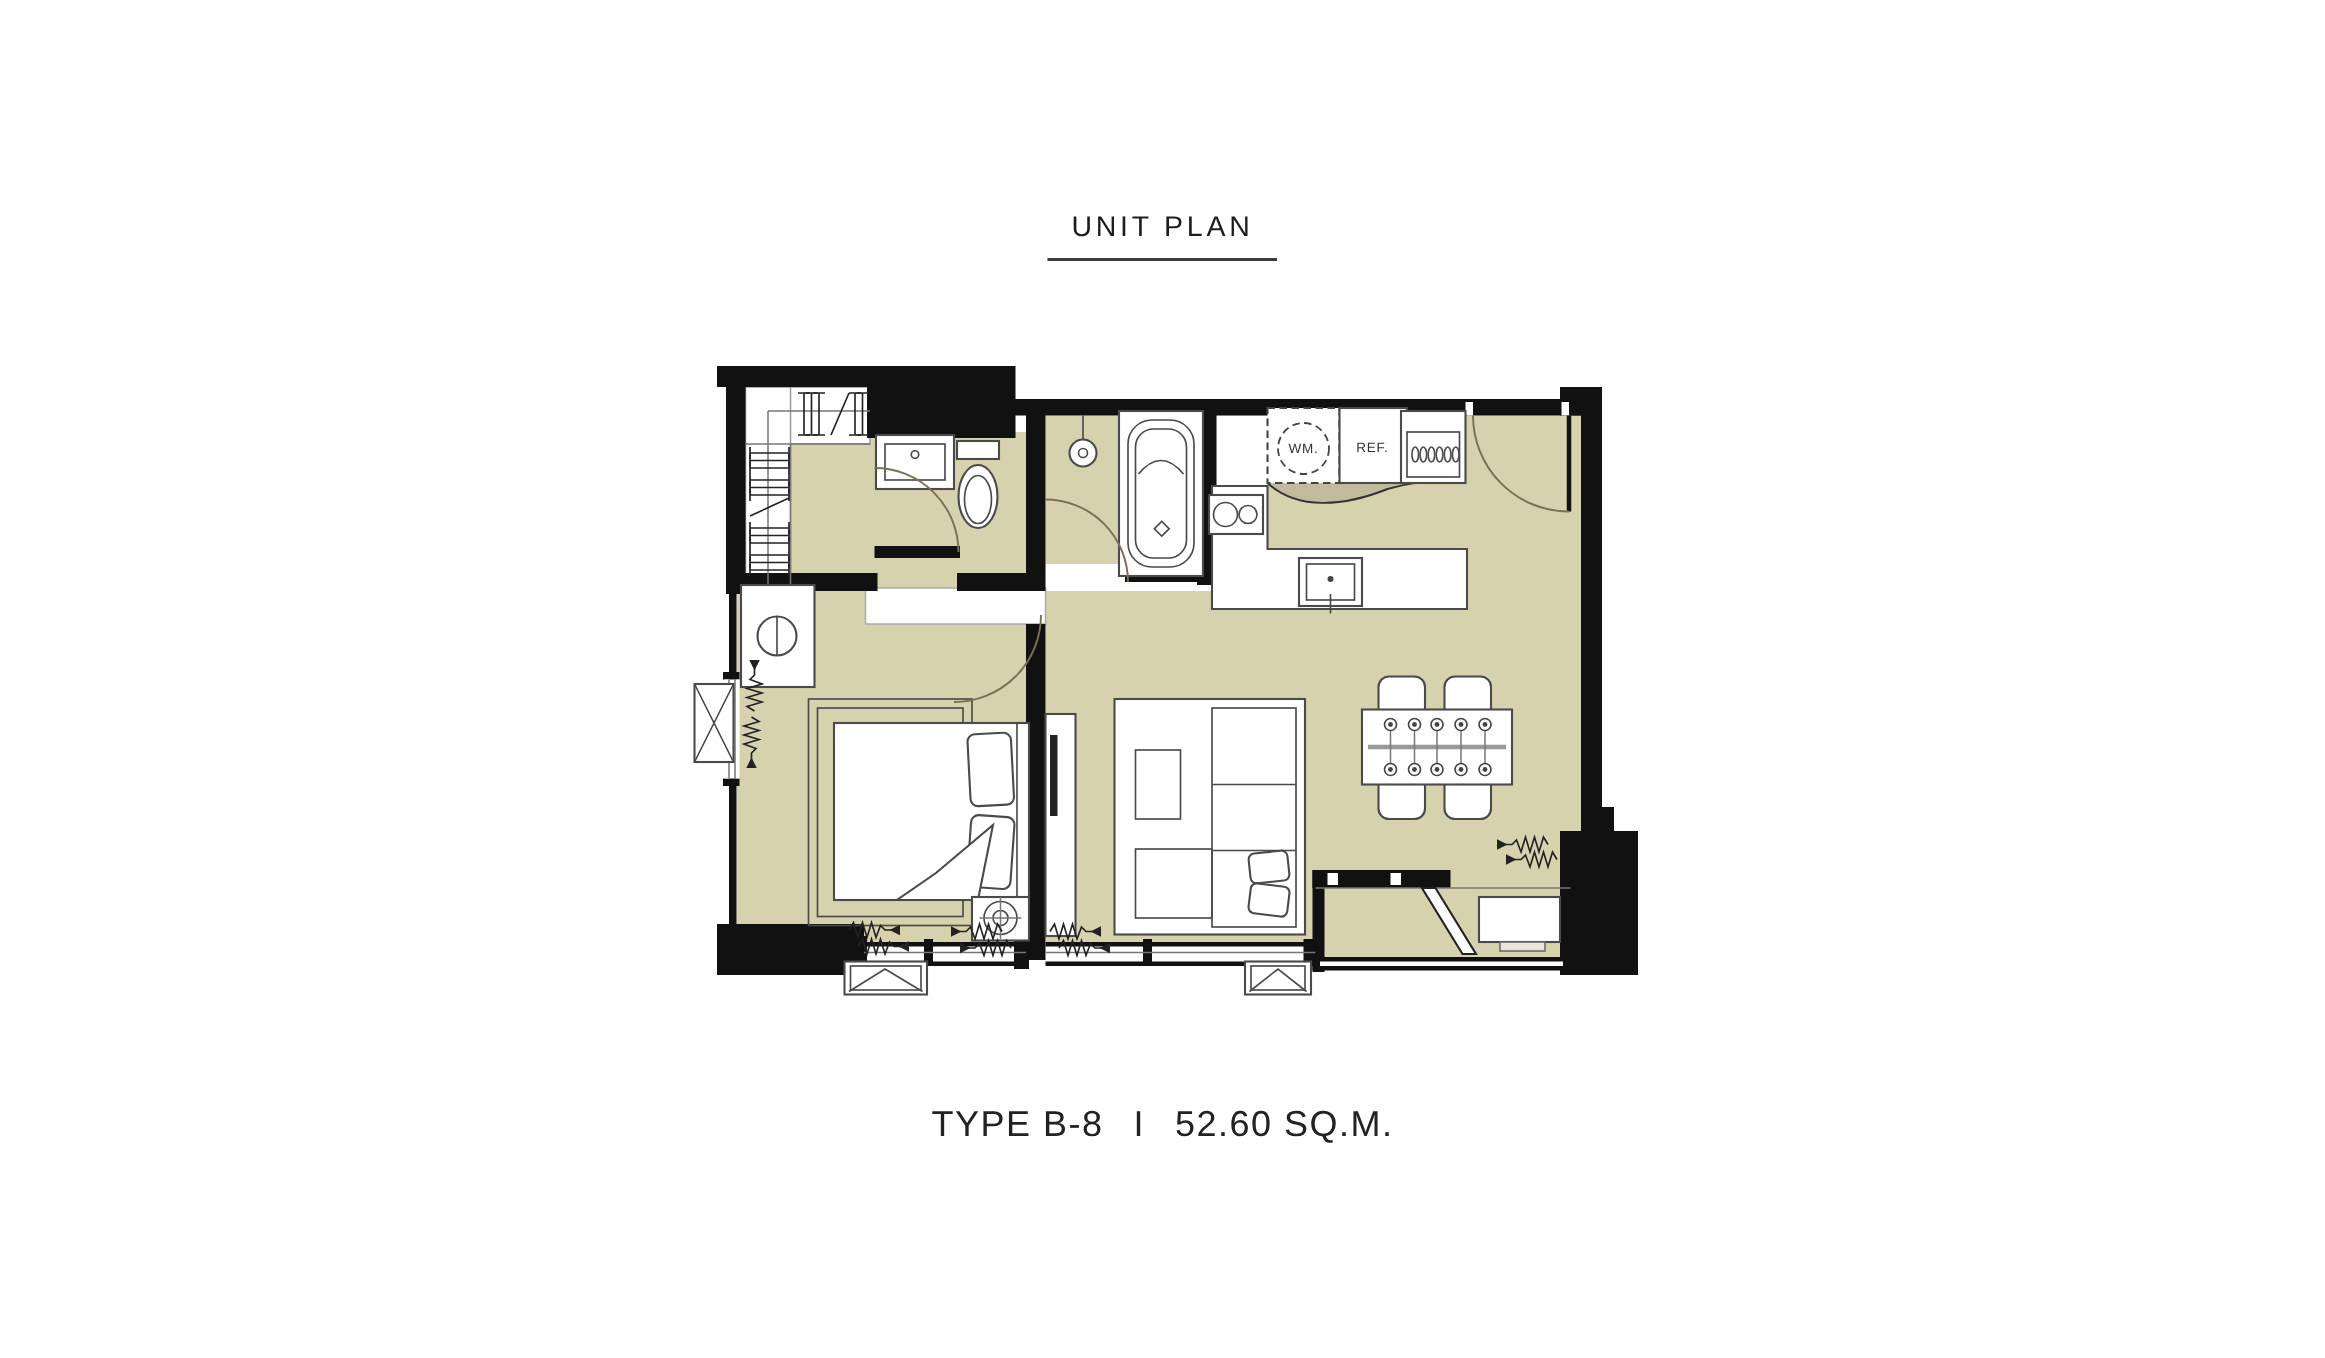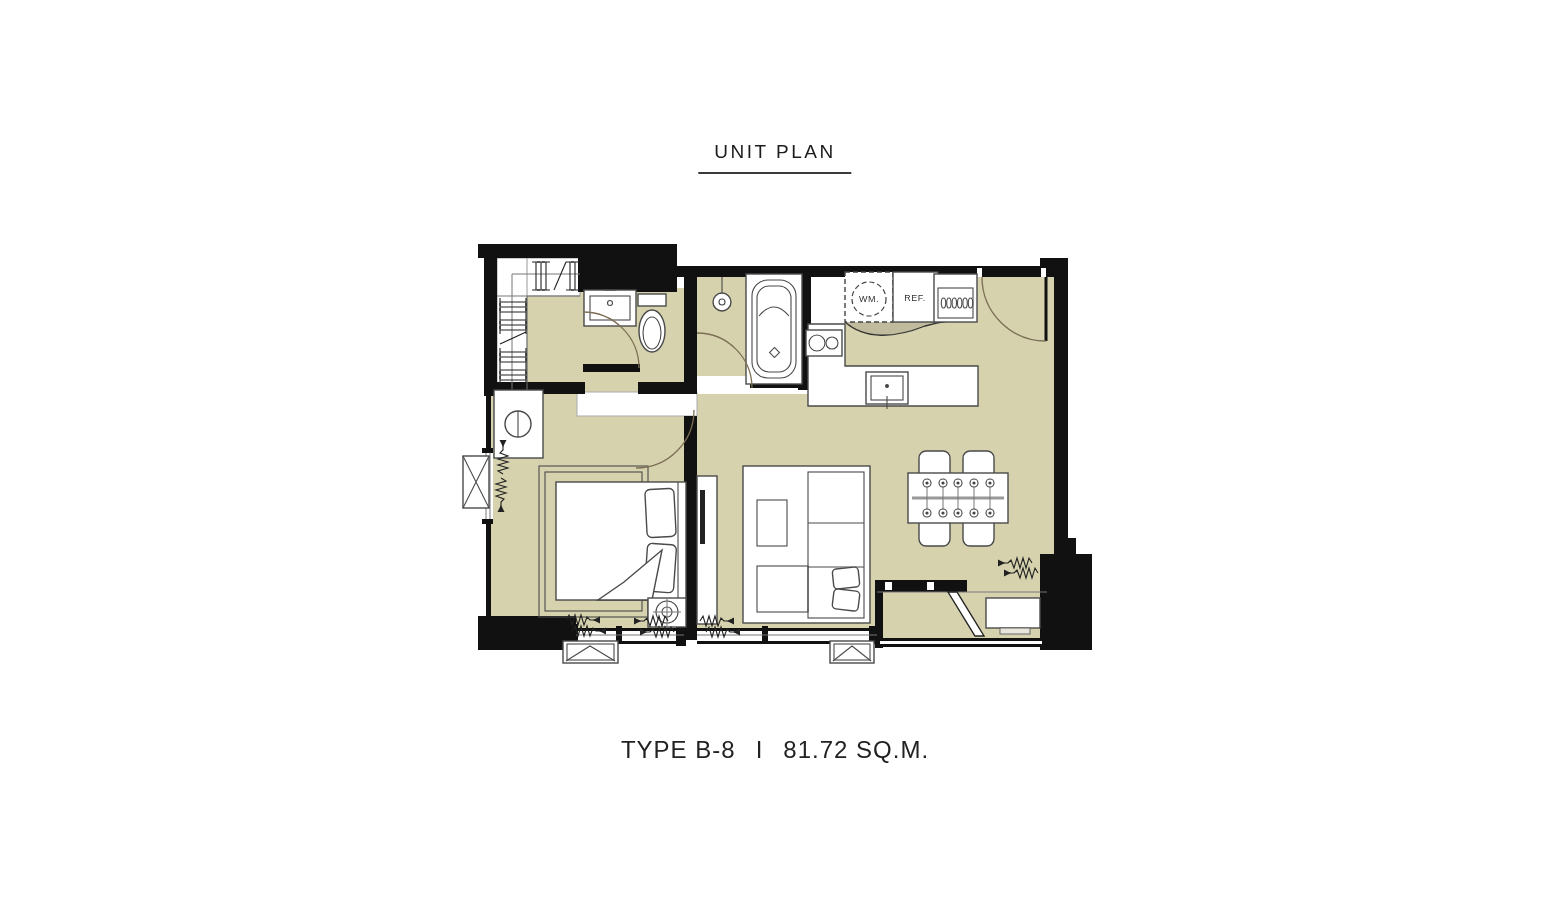--- a/index.html
+++ b/index.html
@@ -310,16 +310,16 @@
       <use href="#spr" transform="translate(700,616)"></use>
       <use href="#spr" transform="translate(706,627)"></use>
       <use href="#spr" transform="translate(498,474) rotate(-90)"></use>
       <use href="#spr" transform="translate(506,478) rotate(90)"></use>
       <use href="#spr" transform="translate(1032,558) scale(-1,1)"></use>
       <use href="#spr" transform="translate(1038,568) scale(-1,1)"></use>
     </g>
   </svg>
 
   <div id="plan-footer">
-    <span>TYPE B-8</span><span class="div">I</span><span>81.72 SQ.M.</span>
+    <span>TYPE B-8</span><span class="div">I</span><span>52.60 SQ.M.</span>
   </div>
 
 </div>
 
 </body></html>

